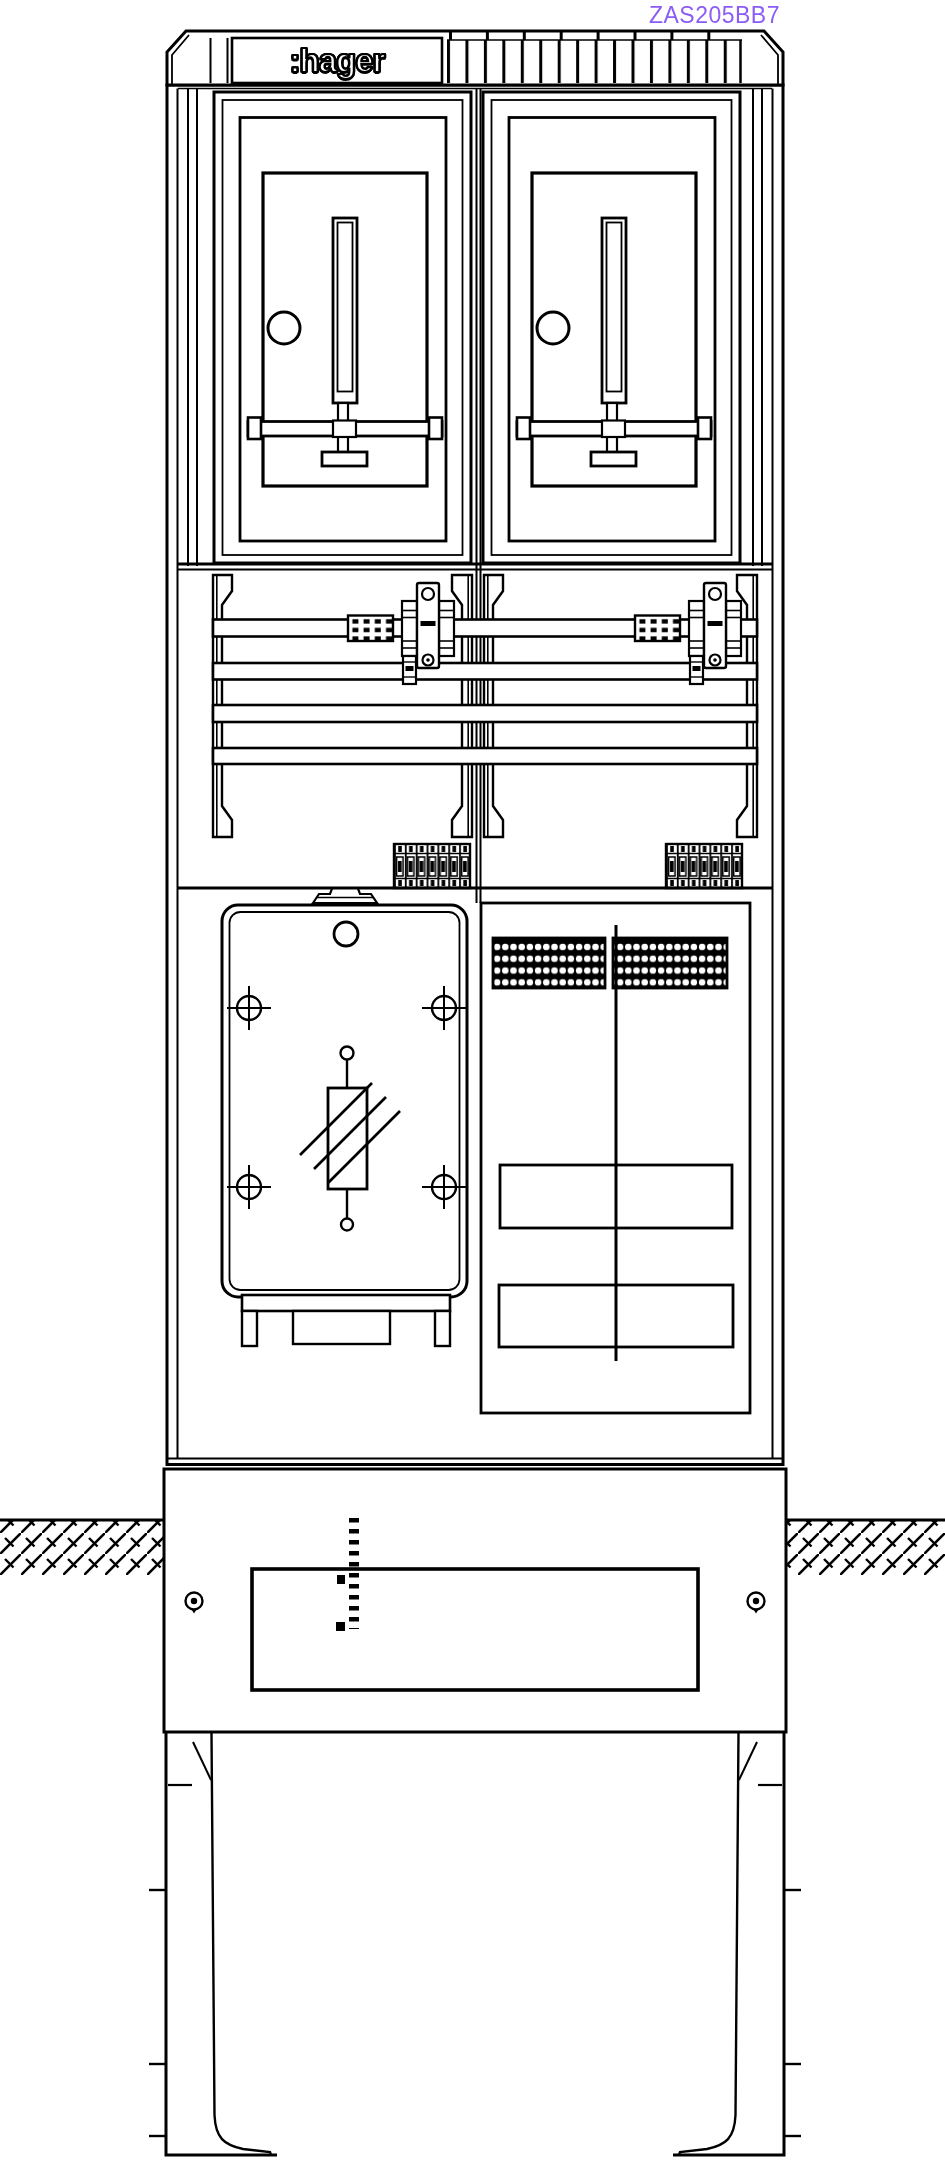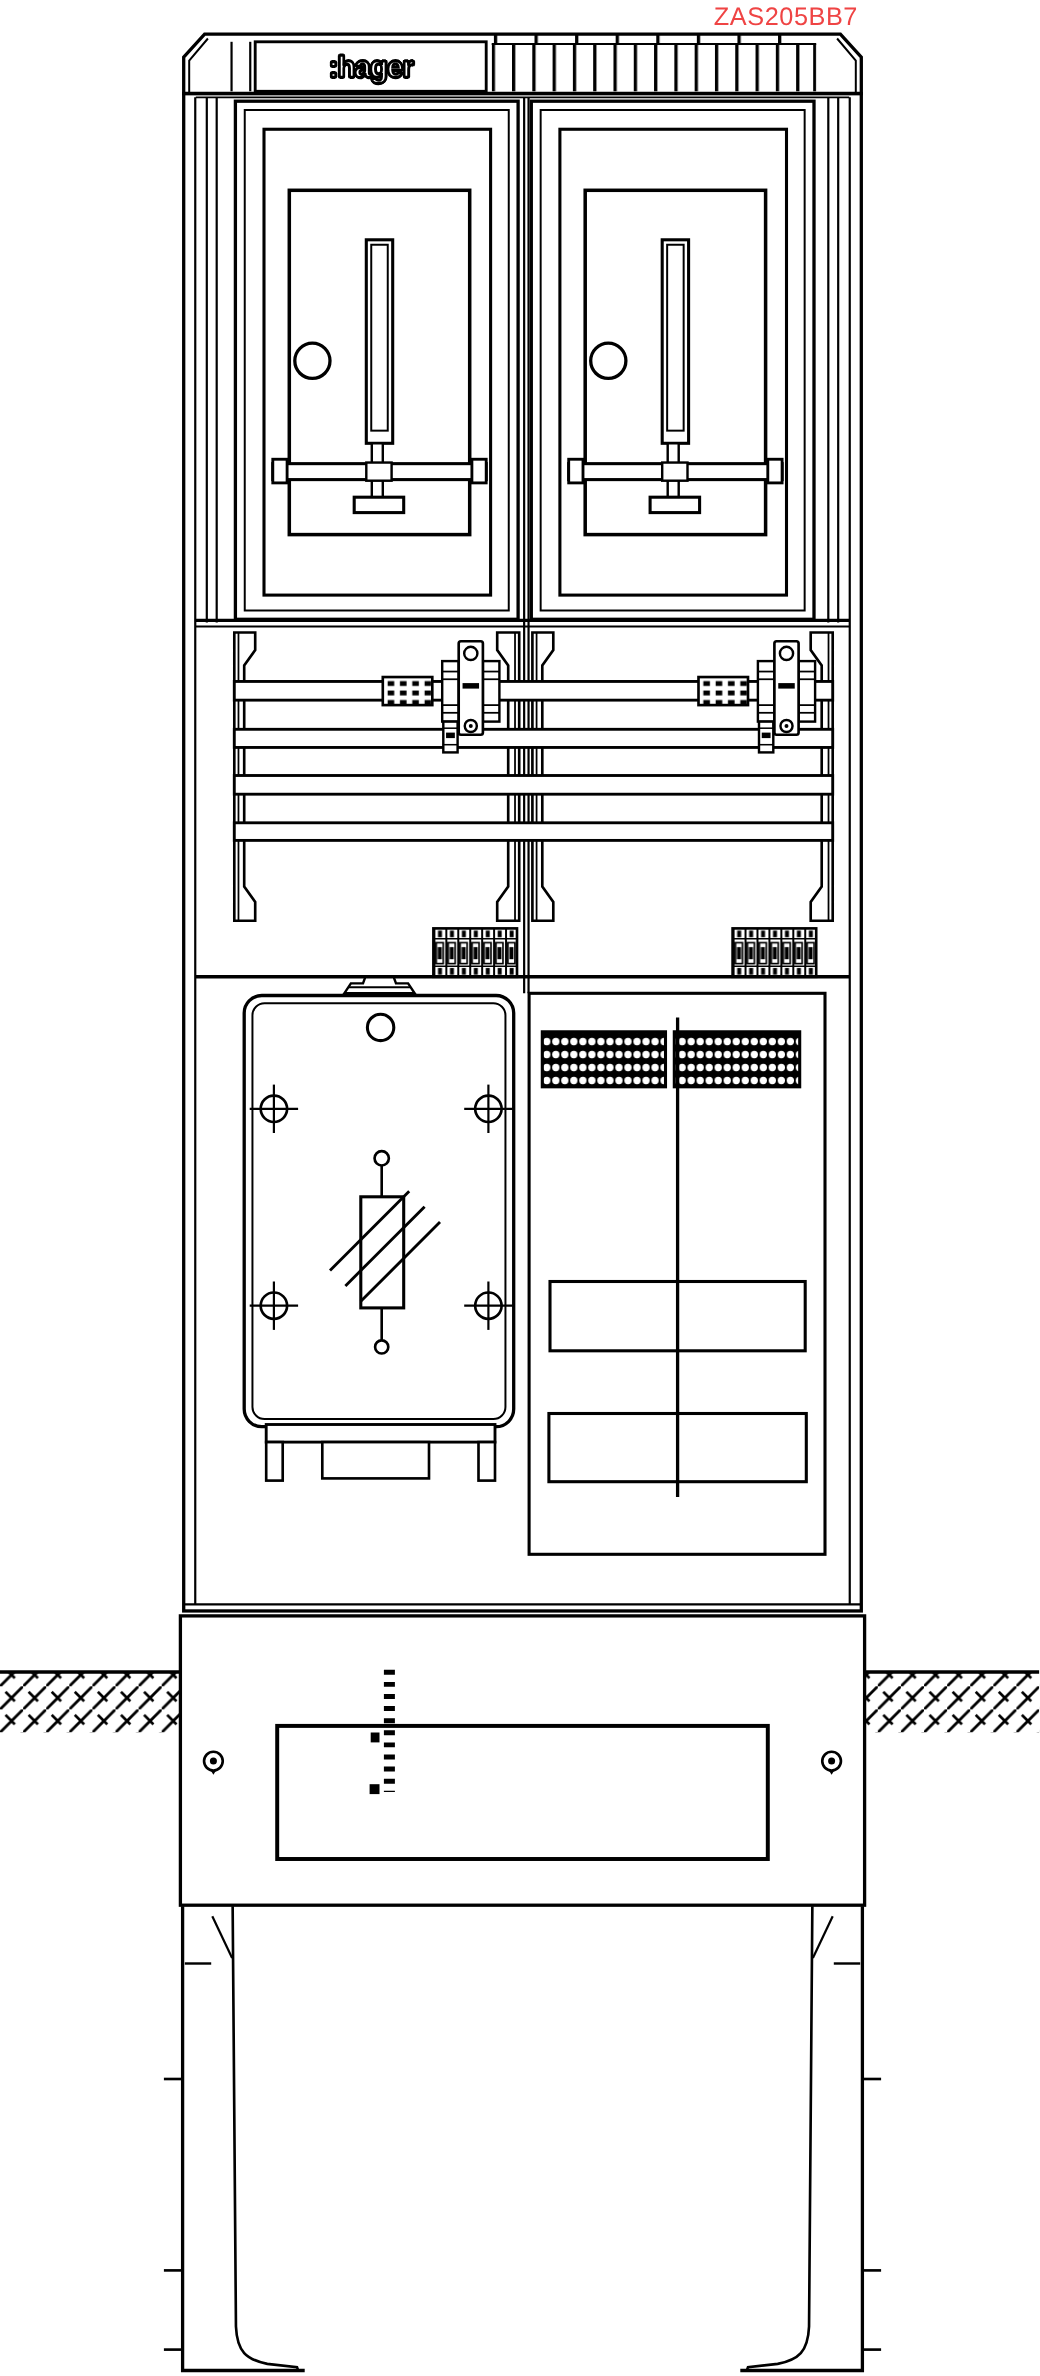--- a/index.html
+++ b/index.html
@@ -3,25 +3,25 @@
 <meta charset="utf-8">
 <style>
   html,body{margin:0;padding:0;background:#ffffff;}
   .stage{
     position:relative;width:945px;height:2160px;background:#ffffff;
     font-family:"Liberation Sans", sans-serif;overflow:hidden;
   }
   .drawing-svg{position:absolute;left:0;top:0;}
   .model-label{
     position:absolute;top:2px;left:600px;width:180px;text-align:right;
-    font-size:23px;color:#ef4444;letter-spacing:0.5px;white-space:nowrap;
+    font-size:23px;color:#8b5cf6;letter-spacing:0.5px;white-space:nowrap;
   }
   .brand-logo{
     position:absolute;left:233px;top:39px;width:208px;height:44px;
-    line-height:44px;text-align:center;font-size:27px;font-weight:700;
+    line-height:44px;text-align:center;font-size:33px;font-weight:700;
     letter-spacing:-1px;color:#ffffff;
     -webkit-text-stroke:2.2px #000;
     text-shadow:
       1.5px 0 #000,-1.5px 0 #000,0 1.5px #000,0 -1.5px #000,
       1px 1px #000,-1px 1px #000,1px -1px #000,-1px -1px #000;
   }
 </style>
 </head>
 <body>
 

